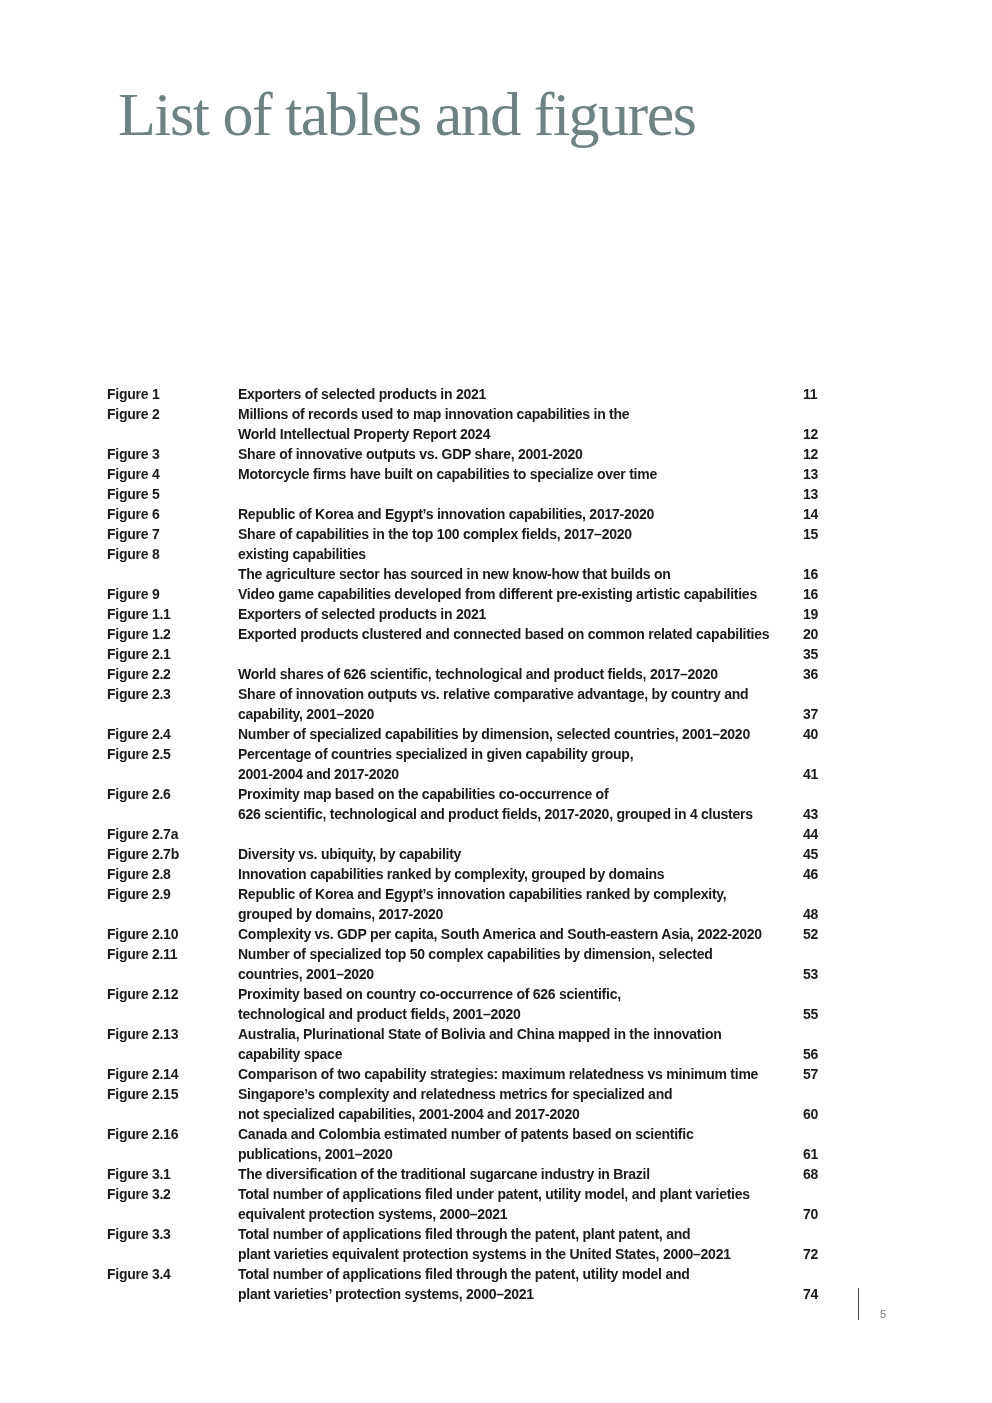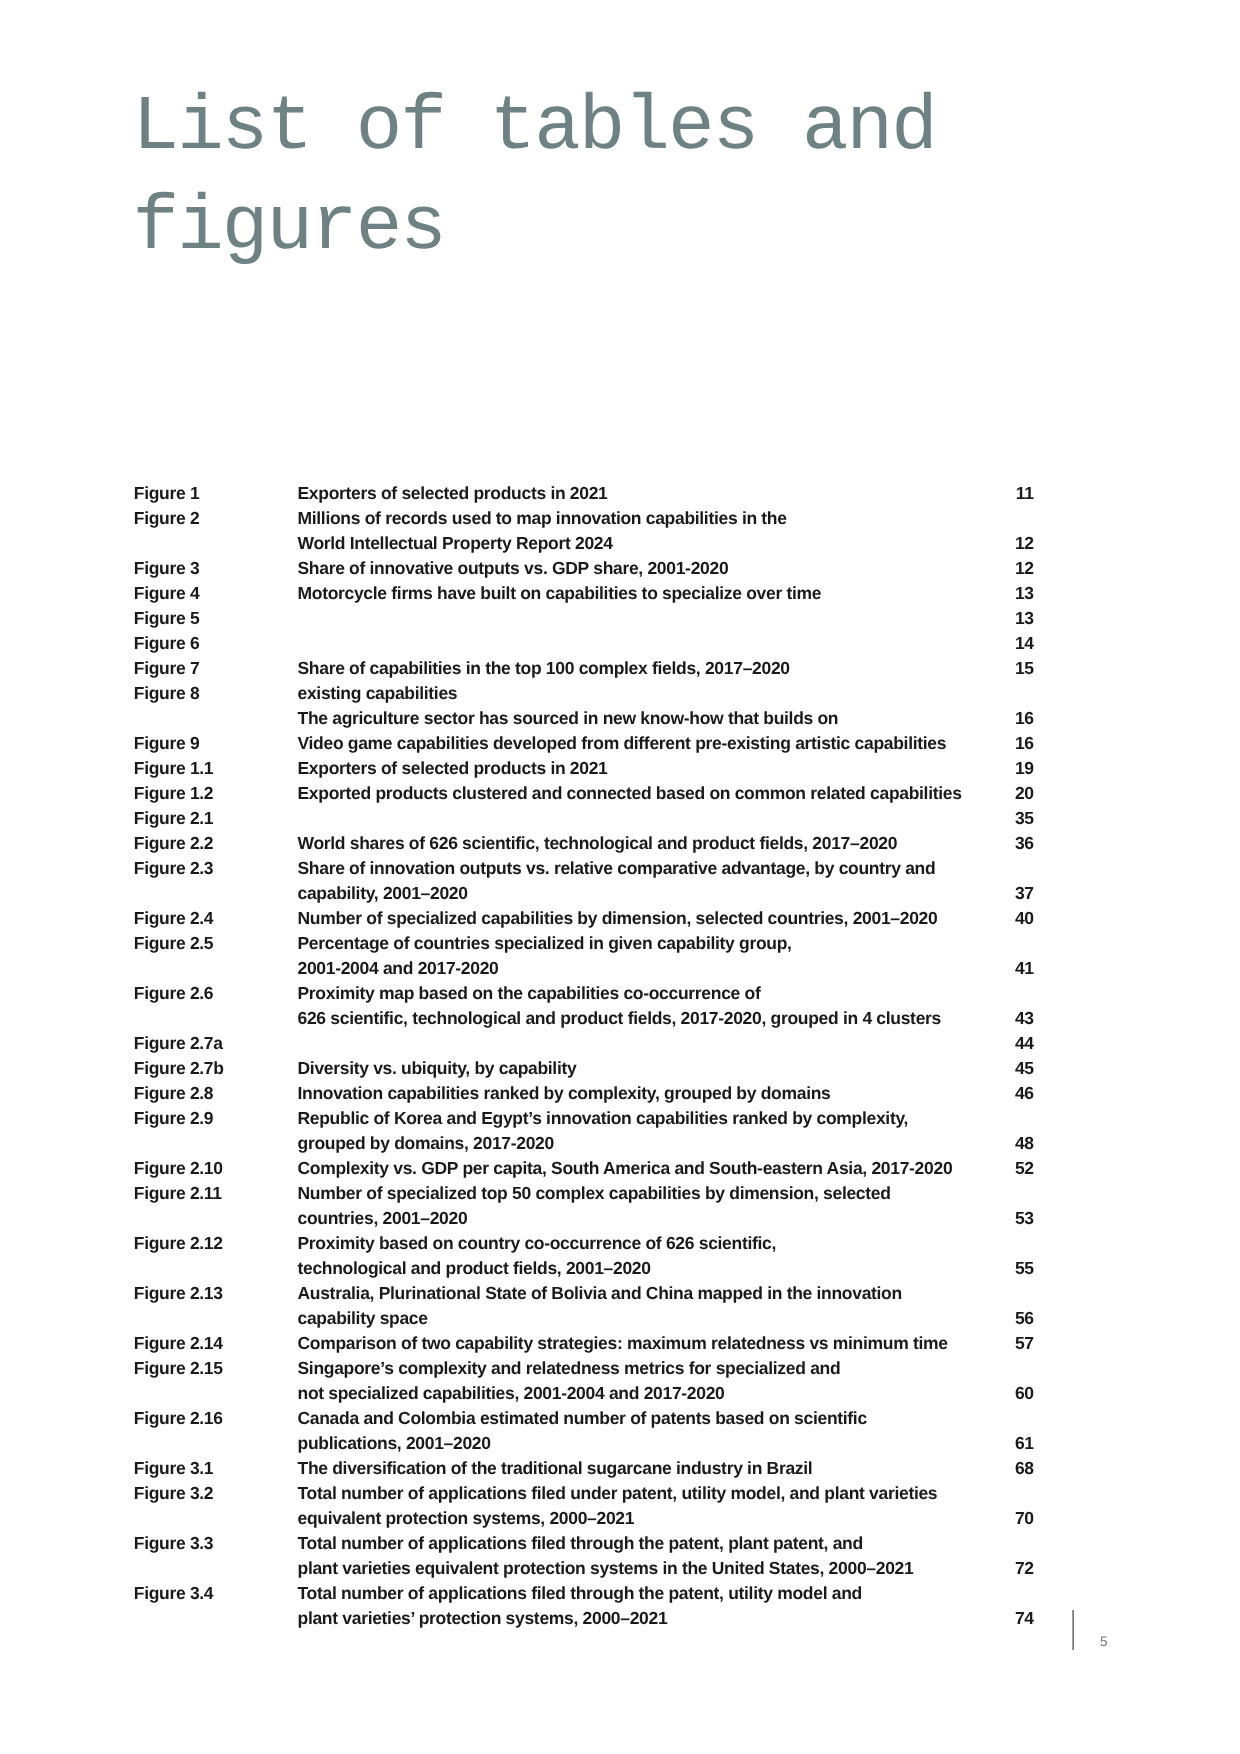--- a/index.html
+++ b/index.html
@@ -1,27 +1,27 @@
 <!DOCTYPE html>
 <html><head>
 <meta charset="utf-8">
 <style>
   html, body { margin: 0; padding: 0; background: #ffffff; }
   body { width: 992px; height: 1403px; position: relative; overflow: hidden;
          font-family: "Liberation Sans", sans-serif; color: #1a1a1a; }
-  .title { position: absolute; left: 106px; top: 62px; margin: 0;
-           font-family: Liberation Mono, monospace; font-weight: normal;
+  .title { position: absolute; left: 106px; top: 62px; margin: 12px;
+           font-family: Liberation Serif, serif; font-weight: normal;
            font-size: 62px; letter-spacing: -1.5px; color: #6f8283; line-height: 80px; }
   .toc { position: absolute; left: 107px; top: 384px; width: 720px; }
   .entry { display: grid; grid-template-columns: 131px 565px 24px; font-size: 14px;
            line-height: 20px; letter-spacing: -0.25px; font-weight: bold; }
   .entry .label { grid-column: 1; }
   .entry .lines { grid-column: 2; }
   .entry .lines span { display: block; white-space: nowrap; }
-  .entry .page { grid-column: 3; align-self: end; text-align: right; }
+  .entry .page { grid-column: 3; align-self: end; text-align: left; }
   .divider { position: absolute; left: 858px; top: 1288px; width: 1px; height: 32px; background: #444; }
   .page-number { position: absolute; left: 880px; top: 1308px; font-size: 11px; color: #777; }
 </style>
 </head>
 <body>
 
 <h1 class="title">List of tables and figures</h1>
 
 <div class="toc" id="toc">
     <div class="entry">
@@ -52,20 +52,23 @@
         <span>Motorcycle firms have built on capabilities to specialize over time</span>
       </div>
       <div class="page">13</div>
     </div>
     <div class="entry">
       <div class="label">Figure 5</div>
       <div class="page">13</div>
     </div>
     <div class="entry">
       <div class="label">Figure 6</div>
+      <div class="lines">
+        <span>Republic of Korea and Egypt’s innovation capabilities, 2017-2020</span>
+      </div>
       <div class="page">14</div>
     </div>
     <div class="entry">
       <div class="label">Figure 7</div>
       <div class="lines">
         <span>Share of capabilities in the top 100 complex fields, 2017–2020</span>
       </div>
       <div class="page">15</div>
     </div>
     <div class="entry">
@@ -161,21 +164,21 @@
       <div class="label">Figure 2.9</div>
       <div class="lines">
         <span>Republic of Korea and Egypt’s innovation capabilities ranked by complexity,</span>
         <span>grouped by domains, 2017-2020</span>
       </div>
       <div class="page">48</div>
     </div>
     <div class="entry">
       <div class="label">Figure 2.10</div>
       <div class="lines">
-        <span>Complexity vs. GDP per capita, South America and South-eastern Asia, 2017-2020</span>
+        <span>Complexity vs. GDP per capita, South America and South-eastern Asia, 2022-2020</span>
       </div>
       <div class="page">52</div>
     </div>
     <div class="entry">
       <div class="label">Figure 2.11</div>
       <div class="lines">
         <span>Number of specialized top 50 complex capabilities by dimension, selected</span>
         <span>countries, 2001–2020</span>
       </div>
       <div class="page">53</div>

